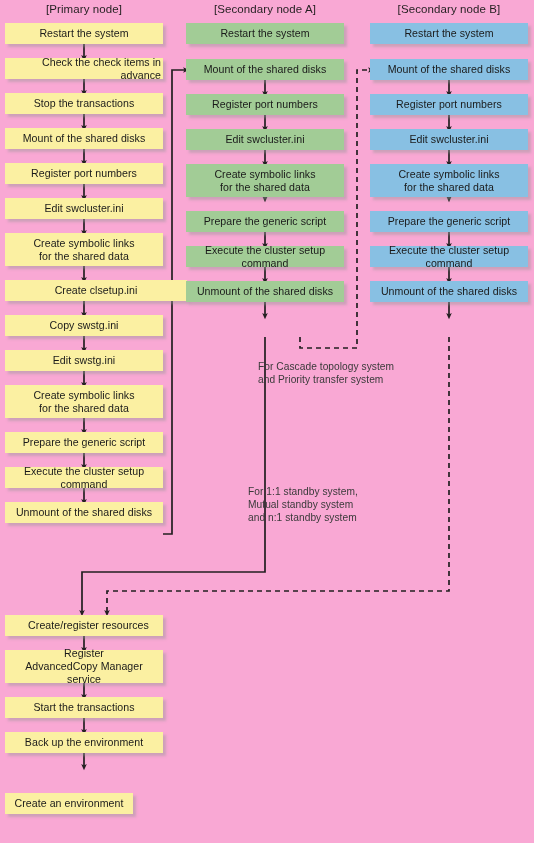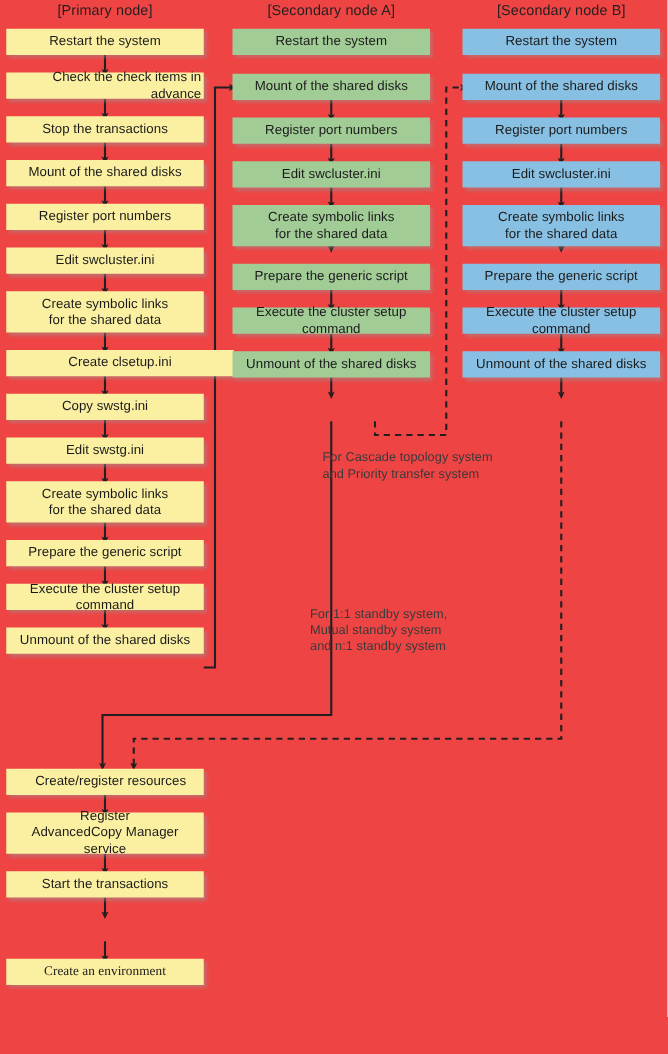--- a/index.html
+++ b/index.html
@@ -6,21 +6,21 @@
   html,body{margin:0;padding:0;background:#ffffff;}
   body{
     font-family:"Liberation Sans", sans-serif;
     -webkit-font-smoothing:antialiased;
   }
   #page{
     position:relative;
     width:534px;
     height:843px;
     overflow:hidden;
-    background:#ef4444;
+    background:#f9a8d4;
   }
 
   
   .col-header{
     position:absolute;
     font-size:11.5px;
     color:#231f20;
     text-align:center;
     white-space:nowrap;
     letter-spacing:0.1px;
@@ -261,18 +261,21 @@
     </div>
 
   <div class="box primary" style="left:5px; top:650px; width:158px; height:33px; white-space:pre-line;">
     <span class="lbl">Register
 AdvancedCopy Manager service</span></div>
 
   <div class="box primary" style="left:5px; top:697px; width:158px; height:21px;">
     <span class="lbl">Start the transactions</span>
     </div>
 
-
-  <div class="box primary" style="left:5px; top:767px; width:158px; height:21px;font-family:Liberation Serif, serif;">
+  <div class="box primary" style="left:5px; top:732px; width:158px; height:21px;">
+    <span class="lbl">Back up the environment</span>
+    </div>
+
+  <div class="box primary" style="left:5px; top:793px; width:128px; height:21px;">
     <span class="lbl">Create an environment</span>
     </div>
 
 </div>
 
 </body></html>

